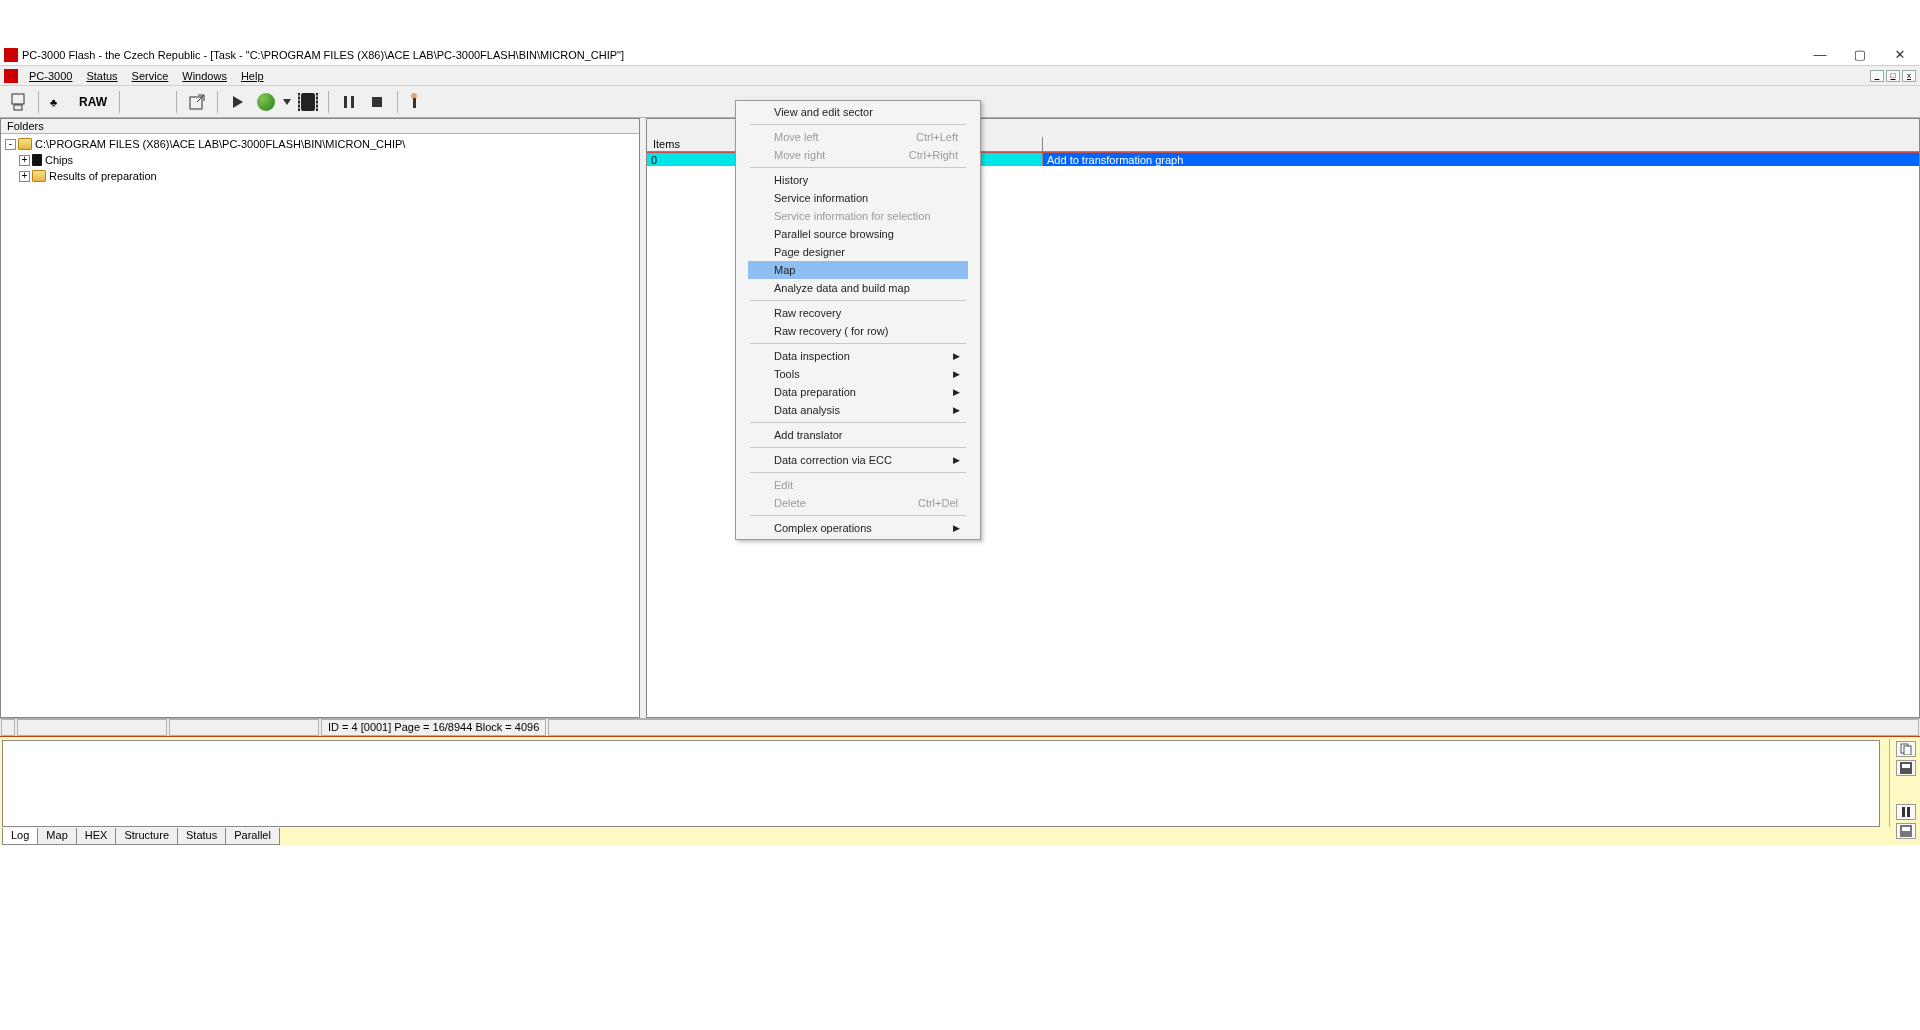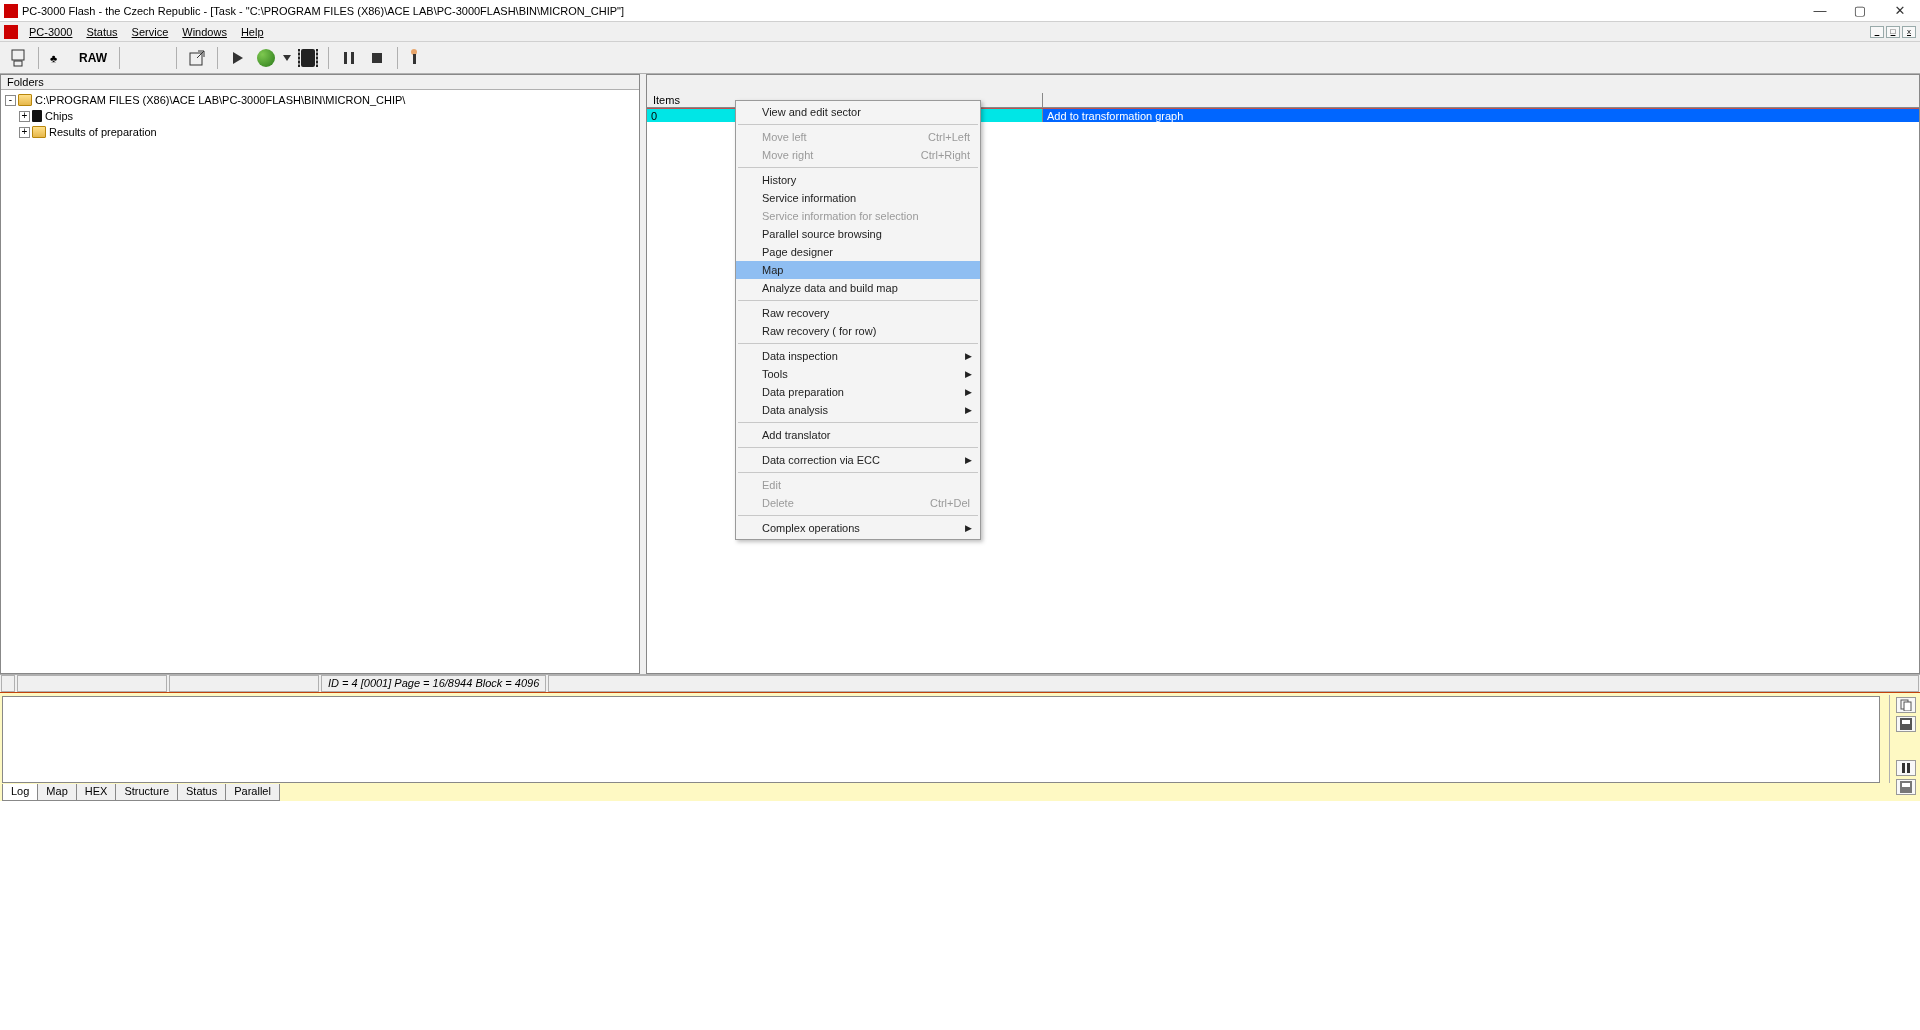--- a/index.html
+++ b/index.html
@@ -1,18 +1,18 @@
 <!DOCTYPE html>
 <html><head>
 <meta charset="utf-8">
 <style>
 * { box-sizing: border-box; margin: 0; padding: 0; font-family: "Segoe UI", Tahoma, sans-serif; font-size: 11px; }
 html, body { width: 1920px; height: 1030px; background: #fff; overflow: hidden; }
 
-.titlebar { height: 22px; background: #fff; display: flex; align-items: center; padding-left: 4px; border-bottom: 1px solid #d0d0d0; }
+.titlebar { height: 22px; background: #fff; display: flex; align-items: center; padding-left: 4px; border-bottom: 1px solid #d0d0d0; margin-top: 44px; }
 .titlebar .icon { width: 14px; height: 14px; background: #c00; margin-right: 4px; display:inline-block; }
 .titlebar .title { flex: 1; }
 .titlebar .winbtn { width: 40px; height: 22px; display: flex; align-items: center; justify-content: center; font-size: 13px; color:#333; }
 
 .menubar { height: 20px; background: #f0f0f0; display: flex; align-items: center; padding-left: 4px; border-bottom: 1px solid #d0d0d0; text-decoration: underline; }
 .menubar .icon { width: 14px; height: 14px; background: #c00; margin-right: 4px; }
 .menubar .mlabel { padding: 0 7px; line-height: 20px; }
 .menubar .spacer { flex:1;}
 .menubar .mdibtns { display:flex; gap:2px; padding-right:4px;}
 .menubar .mdibtn { width:14px; height:12px; border:1px solid #9aa; font-size:8px; text-align:center; line-height:10px; background:#f8f8f8;}
@@ -49,30 +49,30 @@
 .rightpane .col.items{ width:396px;}
 .rightpane .col.about{ flex:1;}
 .rightpane .row { display:flex; height:14px;}
 .rightpane .cell { padding:0 4px; display:flex; align-items:center;}
 .rightpane .cell.items{ width:396px; border-right:1px solid #888;}
 .rightpane .cell.about{ flex:1;}
 .row.selected .cell.items{ background:#00e6e6; color:#000;}
 .row.selected .cell.about{ background:#0066ff; color:#fff;}
 .row.selected { border-top:1px solid #c05050; }
 
-.ctxmenu { position:absolute; left:735px; top:100px; width:246px; background:#f4f4f4; border:1px solid #9a9a9a; box-shadow:2px 2px 4px rgba(0,0,0,0.25); padding:2px 0;}
+.ctxmenu { position:absolute; left:735px; top:100px; width:246px; background:#f4f4f4; border:1px solid #9a9a9a; box-shadow:2px 2px 4px rgba(0,0,0,0.25); padding:2px 12px;}
 .ctxmenu .mi { height:18px; display:flex; align-items:center; padding:0 26px 0 26px; position:relative; color:#222;}
 .ctxmenu .mi.disabled{ color:#9a9a9a;}
 .ctxmenu .mi .sc { position:absolute; right:10px; color:inherit;}
 .ctxmenu .mi .arrow { position:absolute; right:8px; font-size:9px;}
 .ctxmenu .msep { height:1px; background:#c8c8c8; margin:3px 2px;}
 .ctxmenu .mi.hl { background:#8fbef2;}
 
 .statusbar { height:18px; background:#f0f0f0; border-top:1px solid #b0b0b0; display:flex;}
-.statusbar .cell{ border:1px solid #b0b0b0; padding:1px 6px; margin:0 1px; min-width:150px;font-style:italic; }
+.statusbar .cell{ border:1px solid #b0b0b0; padding:1px 6px; margin:0 1px; min-width:150px; }
 .statusbar .cell.small{ min-width:10px;}
 .statusbar .cell.wide{ flex:1;}
 
 .logarea { border-top:1px solid #c2410c; height:109px; background:#fef9c3; position:relative;}
 .logarea .inner { position:absolute; left:2px; top:3px; right:40px; bottom:18px; background:#fff; border:1px solid #888;}
 .logarea .sidebtns { position:absolute; right:4px; top:4px; display:flex; flex-direction:column; gap:3px; align-items:center;}
 .logarea .sidebtns div { width:20px; height:16px; border:1px solid #999; background:#f8f8f8; display:flex; align-items:center; justify-content:center; font-size:11px;}
 .logarea .lsepv { position:absolute; right:30px; top:2px; bottom:18px; width:1px; background:#b0b0b0;}
 
 .bottomtabs { position:absolute; left:2px; bottom:0; display:flex; height:17px;}

